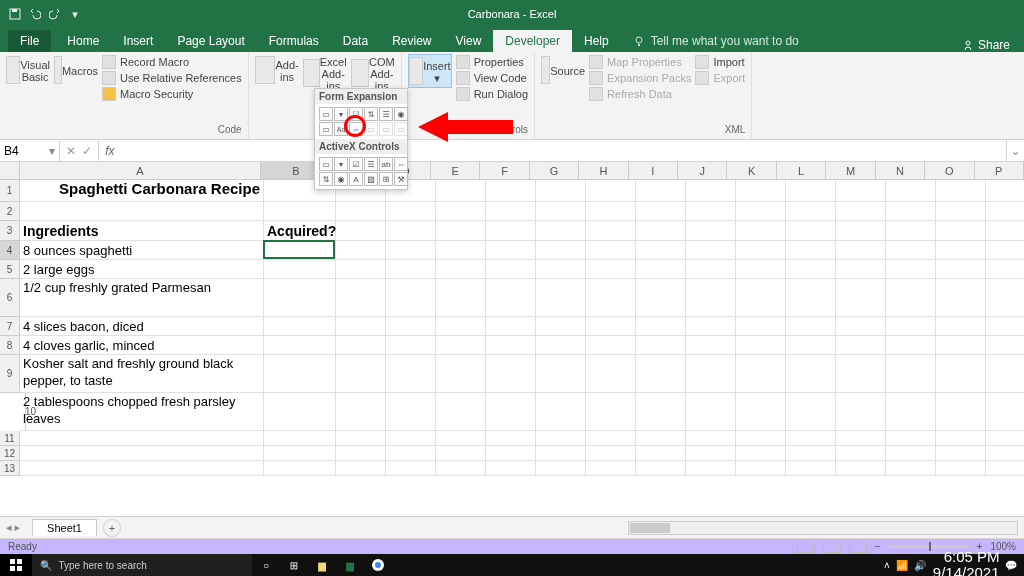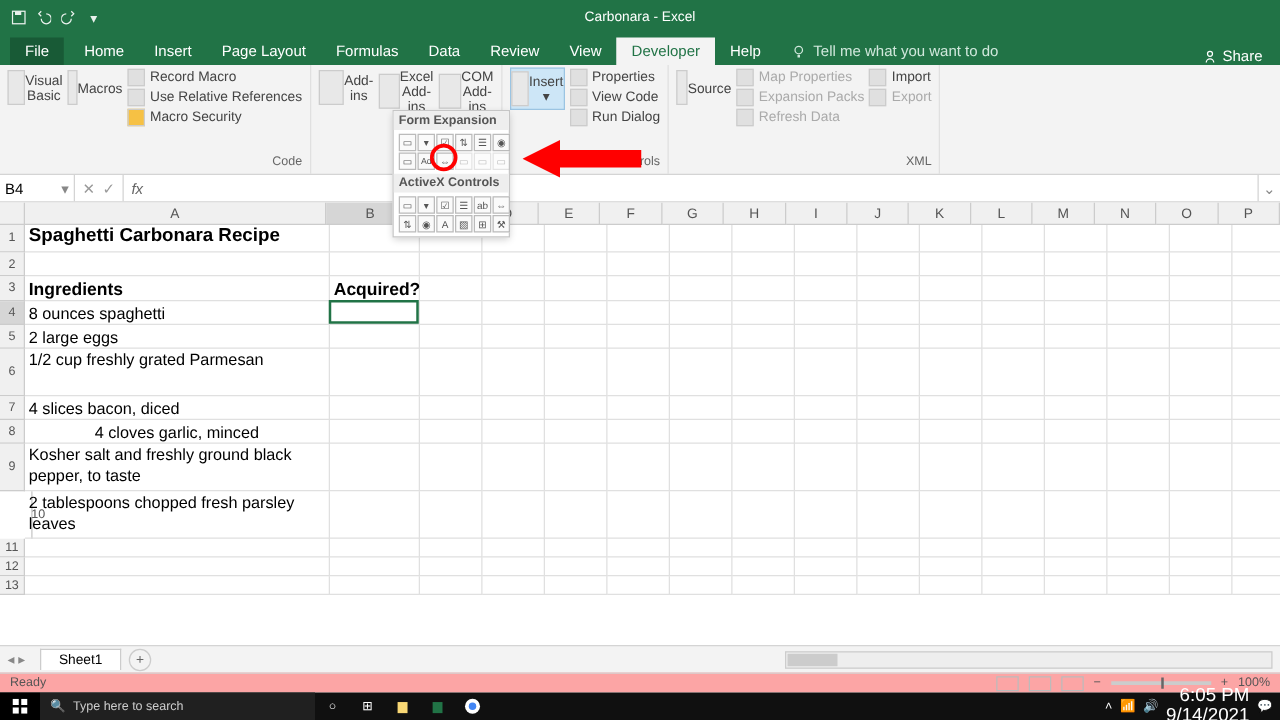--- a/index.html
+++ b/index.html
@@ -71,21 +71,21 @@
 .activecell { position: absolute; border: 2px solid #217346; pointer-events: none; }
 
 
 .sheettabs { position: absolute; bottom: 38px; left: 0; right: 0; height: 22px; background: #f3f3f3; border-top: 1px solid #d4d4d4; display: flex; align-items: center; font-size: 11px; }
 .sheettabs .nav { display: flex; gap: 2px; padding: 0 6px; color: #888; }
 .sheettabs .stab { background: #fff; border: 1px solid #ccc; border-bottom: none; padding: 2px 14px; margin-left: 6px; }
 .sheettabs .add { margin-left: 6px; width: 18px; height: 18px; border: 1px solid #ccc; border-radius: 50%; display:flex;align-items:center;justify-content:center;color:#666; cursor:pointer;}
 .sheettabs .hscroll { margin-left: auto; width: 390px; height: 14px; background: #eee; border: 1px solid #ccc; position: relative; margin-right: 6px;}
 .sheettabs .hscroll .thumb { position:absolute; left:1px; top:1px; width: 40px; height:10px; background:#ccc; }
 
-.status { position: absolute; bottom: 22px; left: 0; right: 0; height: 16px; background: #fca5a5; border-top: 1px solid #d4d4d4; display: flex; align-items: center; font-size: 10px; color: #555; padding: 0 8px; }
+.status { position: absolute; bottom: 22px; left: 0; right: 0; height: 16px; background: #c4b5fd; border-top: 1px solid #d4d4d4; display: flex; align-items: center; font-size: 10px; color: #555; padding: 0 8px; }
 .status .right { margin-left: auto; display: flex; align-items: center; gap: 8px; }
 .status .viewbtn { width:18px;height:12px;border:1px solid #bbb; }
 .status .zoomslider { width: 80px; height: 3px; background: #ccc; position: relative; }
 .status .zoomslider::after { content:''; position:absolute; left:50%; top:-3px; width:2px; height:9px; background:#666; }
 
 
 .taskbar { position: absolute; bottom: 0; left: 0; right: 0; height: 22px; background: #101010; display: flex; align-items: center; color: #fff; font-size: 10px; }
 .taskbar .start { width: 32px; height: 100%; display:flex;align-items:center;justify-content:center;background:#000; }
 .taskbar .search { display:flex;align-items:center;gap:6px;background:#202020;height:100%;width:220px;padding:0 8px;color:#ccc; }
 .taskbar .tico { width: 28px; height:100%; display:flex;align-items:center;justify-content:center; }
@@ -343,21 +343,21 @@
         <div class="rh" style="height: 19px; line-height: 19px;">7</div>
         <div class="rh" style="height: 19px; line-height: 19px;">8</div>
         <div class="rh" style="height: 38px; line-height: 38px;">9</div>
         <div class="rh" style="height: 38px; line-height: 38px; margin-left: 25px;">10</div>
         <div class="rh" style="height: 15px; line-height: 15px;">11</div>
         <div class="rh" style="height: 15px; line-height: 15px;">12</div>
         <div class="rh" style="height: 15px; line-height: 15px;">13</div>
       </div>
     <div class="cells" id="cells">
         <div class="row">
-          <div class="cell bold" style="width: 244px; height: 22px; white-space: pre-line; line-height: 17px;">Spaghetti Carbonara Recipe</div>
+          <div class="cell bold" style="width: 244px; height: 22px; white-space: pre-line; line-height: 17px; text-align: right;">Spaghetti Carbonara Recipe</div>
           <div class="cell" style="width: 72px; height: 22px; white-space: pre-line; line-height: 17px;"></div>
           <div class="cell" style="width: 50px; height: 22px; white-space: pre-line; line-height: 17px;"></div>
           <div class="cell" style="width: 50px; height: 22px; white-space: pre-line; line-height: 17px;"></div>
           <div class="cell" style="width: 50px; height: 22px; white-space: pre-line; line-height: 17px;"></div>
           <div class="cell" style="width: 50px; height: 22px; white-space: pre-line; line-height: 17px;"></div>
           <div class="cell" style="width: 50px; height: 22px; white-space: pre-line; line-height: 17px;"></div>
           <div class="cell" style="width: 50px; height: 22px; white-space: pre-line; line-height: 17px;"></div>
           <div class="cell" style="width: 50px; height: 22px; white-space: pre-line; line-height: 17px;"></div>
           <div class="cell" style="width: 50px; height: 22px; white-space: pre-line; line-height: 17px;"></div>
           <div class="cell" style="width: 50px; height: 22px; white-space: pre-line; line-height: 17px;"></div>
@@ -469,21 +469,21 @@
           <div class="cell" style="width: 50px; height: 19px; white-space: pre-line; line-height: 19px;"></div>
           <div class="cell" style="width: 50px; height: 19px; white-space: pre-line; line-height: 19px;"></div>
           <div class="cell" style="width: 50px; height: 19px; white-space: pre-line; line-height: 19px;"></div>
           <div class="cell" style="width: 50px; height: 19px; white-space: pre-line; line-height: 19px;"></div>
           <div class="cell" style="width: 50px; height: 19px; white-space: pre-line; line-height: 19px;"></div>
           <div class="cell" style="width: 50px; height: 19px; white-space: pre-line; line-height: 19px;"></div>
           <div class="cell" style="width: 50px; height: 19px; white-space: pre-line; line-height: 19px;"></div>
           <div class="cell" style="width: 50px; height: 19px; white-space: pre-line; line-height: 19px;"></div>
         </div>
         <div class="row">
-          <div class="cell" style="width: 244px; height: 19px; white-space: pre-line; line-height: 19px; text-align: center;"> 4 cloves garlic, minced</div>
+          <div class="cell" style="width: 244px; height: 19px; white-space: pre-line; line-height: 19px;"> 4 cloves garlic, minced</div>
           <div class="cell" style="width: 72px; height: 19px; white-space: pre-line; line-height: 19px;"></div>
           <div class="cell" style="width: 50px; height: 19px; white-space: pre-line; line-height: 19px;"></div>
           <div class="cell" style="width: 50px; height: 19px; white-space: pre-line; line-height: 19px;"></div>
           <div class="cell" style="width: 50px; height: 19px; white-space: pre-line; line-height: 19px;"></div>
           <div class="cell" style="width: 50px; height: 19px; white-space: pre-line; line-height: 19px;"></div>
           <div class="cell" style="width: 50px; height: 19px; white-space: pre-line; line-height: 19px;"></div>
           <div class="cell" style="width: 50px; height: 19px; white-space: pre-line; line-height: 19px;"></div>
           <div class="cell" style="width: 50px; height: 19px; white-space: pre-line; line-height: 19px;"></div>
           <div class="cell" style="width: 50px; height: 19px; white-space: pre-line; line-height: 19px;"></div>
           <div class="cell" style="width: 50px; height: 19px; white-space: pre-line; line-height: 19px;"></div>

